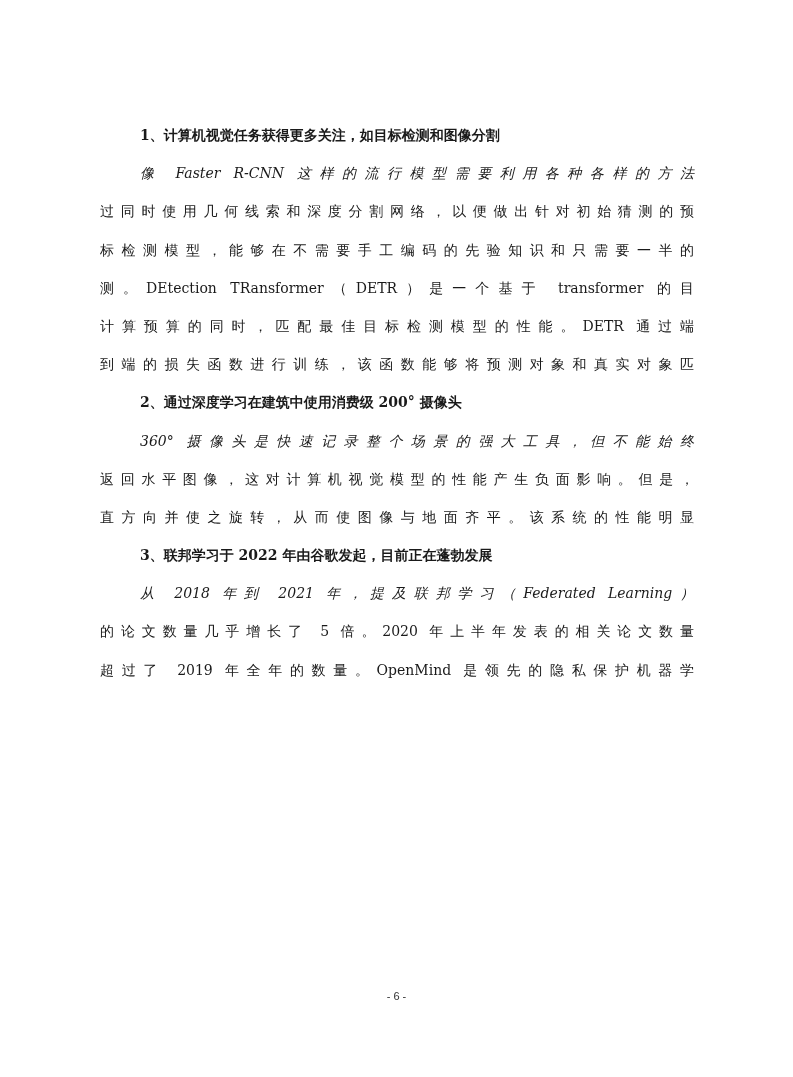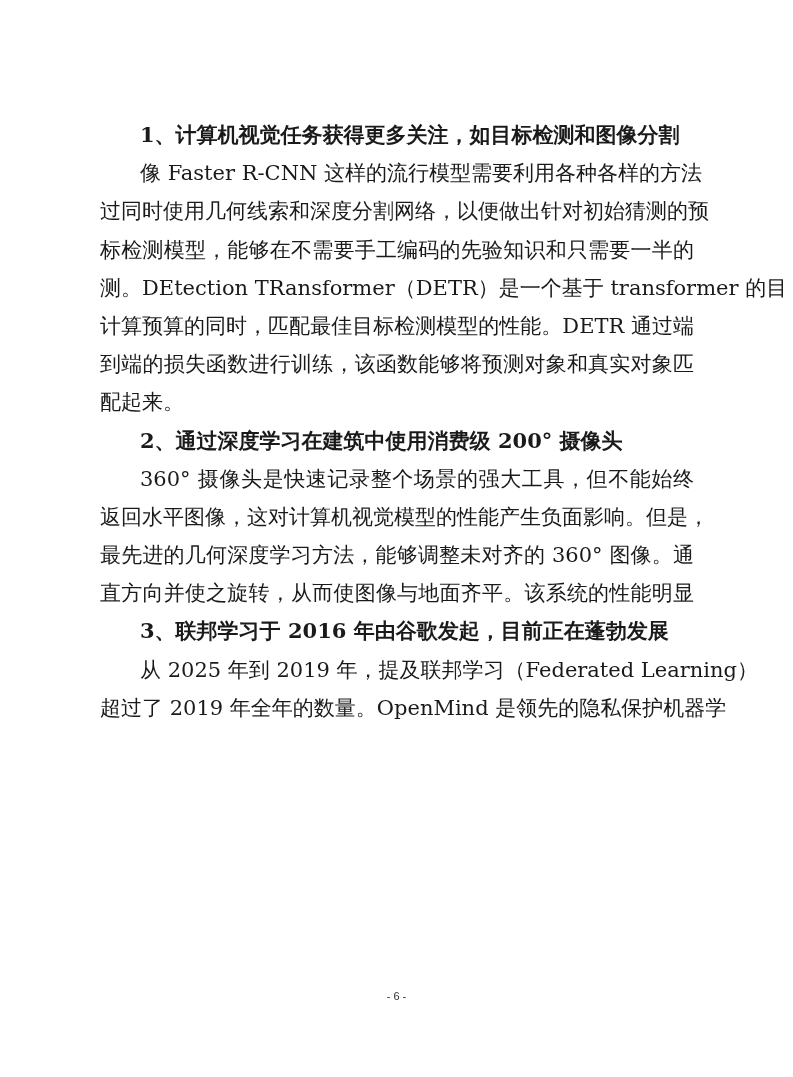--- a/index.html
+++ b/index.html
@@ -1,47 +1,46 @@
 <!DOCTYPE html>
 <html><head>
 <meta charset="utf-8">
 <style>
   html, body { margin: 0; padding: 0; background: #ffffff; }
   body { width: 793px; height: 1077px; position: relative; overflow: hidden;
          font-family: "DejaVu Serif", "Liberation Serif", serif; color: #1a1a1a; }
   .page { position: absolute; left: 100px; top: 116px; width: 594px; }
-  .line { height: 38.2px; line-height: 38.2px; font-size: 21px; white-space: nowrap;
+  .line { height: 38.2px; line-height: 38.2px; font-size: 14px; white-space: nowrap;
           text-align: justify; text-align-last: justify; }
   .line.last { text-align-last: left; }
   .heading { font-weight: bold; padding-left: 40px; text-align-last: left; }
-  .indent { padding-left: 40px; }
+  .indent { padding-left: 40px; font-style: italic; }
   .footer { position: absolute; top: 990px; left: 0; width: 793px; text-align: center;
             font-size: 11px; font-family: "Liberation Sans", sans-serif; color: #333; }
 </style>
 </head>
 <body>
 
 <div class="page">
   <div>
     <div class="line heading">1、计算机视觉任务获得更多关注，如目标检测和图像分割</div>
     <div class="line indent">像 Faster R-CNN 这样的流行模型需要利用各种各样的方法</div>
     <div class="line">过同时使用几何线索和深度分割网络，以便做出针对初始猜测的预</div>
     <div class="line">标检测模型，能够在不需要手工编码的先验知识和只需要一半的</div>
     <div class="line">测。DEtection TRansformer（DETR）是一个基于 transformer 的目</div>
     <div class="line">计算预算的同时，匹配最佳目标检测模型的性能。DETR 通过端</div>
     <div class="line">到端的损失函数进行训练，该函数能够将预测对象和真实对象匹</div>
-    <div class="line last">配起来。</div>
   </div>
   <div>
     <div class="line heading">2、通过深度学习在建筑中使用消费级 200° 摄像头</div>
     <div class="line indent">360° 摄像头是快速记录整个场景的强大工具，但不能始终</div>
     <div class="line">返回水平图像，这对计算机视觉模型的性能产生负面影响。但是，</div>
-    <div class="line">最先进的几何深度学习方法，能够调整未对齐的 360° 图像。通</div>
     <div class="line">直方向并使之旋转，从而使图像与地面齐平。该系统的性能明显</div>
   </div>
   <div>
-    <div class="line heading">3、联邦学习于 2016 年由谷歌发起，目前正在蓬勃发展</div>
-    <div class="line indent">从 2025 年到 2019 年，提及联邦学习（Federated Learning）</div>
+    <div class="line heading">3、联邦学习于 2022 年由谷歌发起，目前正在蓬勃发展</div>
+    <div class="line indent">从 2018 年到 2021 年，提及联邦学习（Federated Learning）</div>
+    <div class="line">的论文数量几乎增长了 5 倍。2020 年上半年发表的相关论文数量</div>
     <div class="line">超过了 2019 年全年的数量。OpenMind 是领先的隐私保护机器学</div>
   </div>
 </div>
 
 <div class="footer">- 6 -</div>
 
 </body></html>

